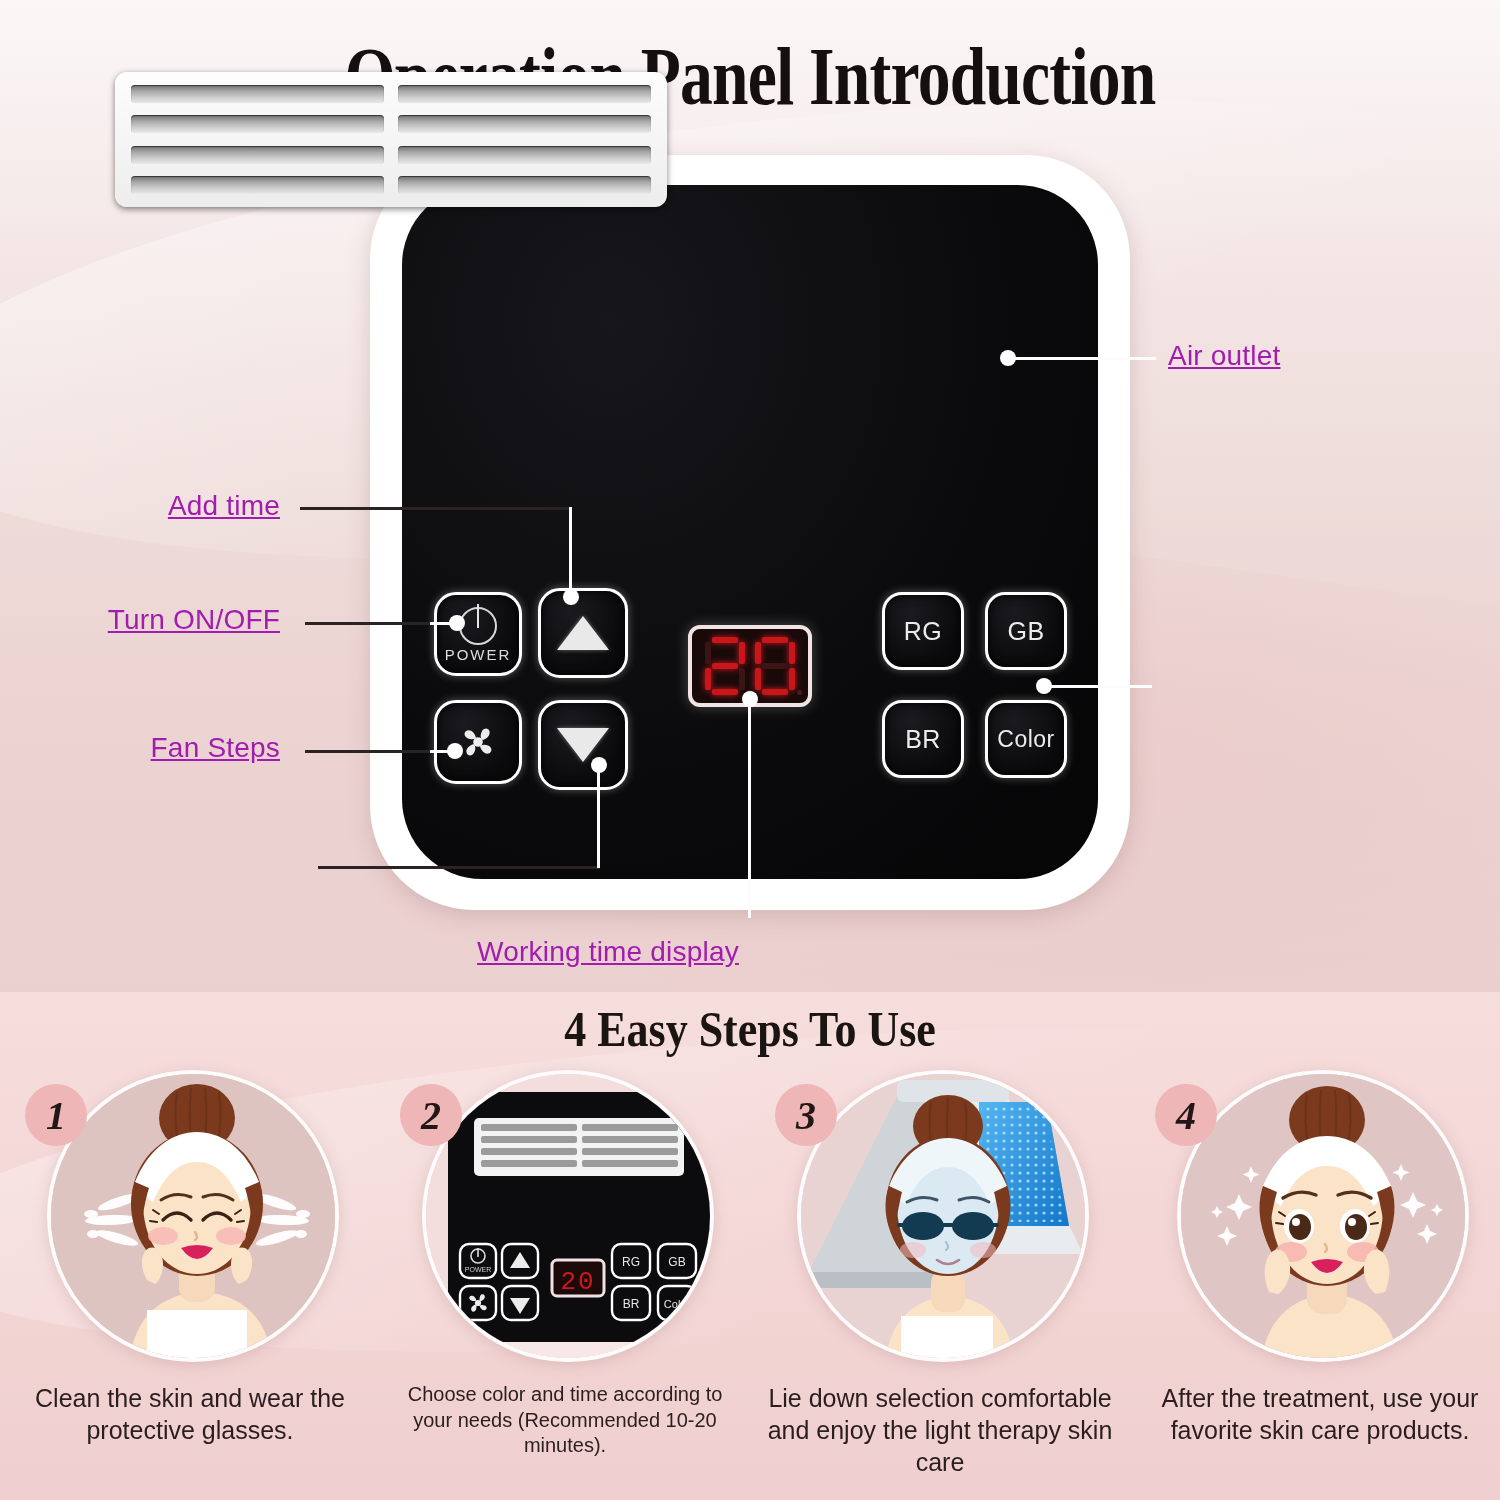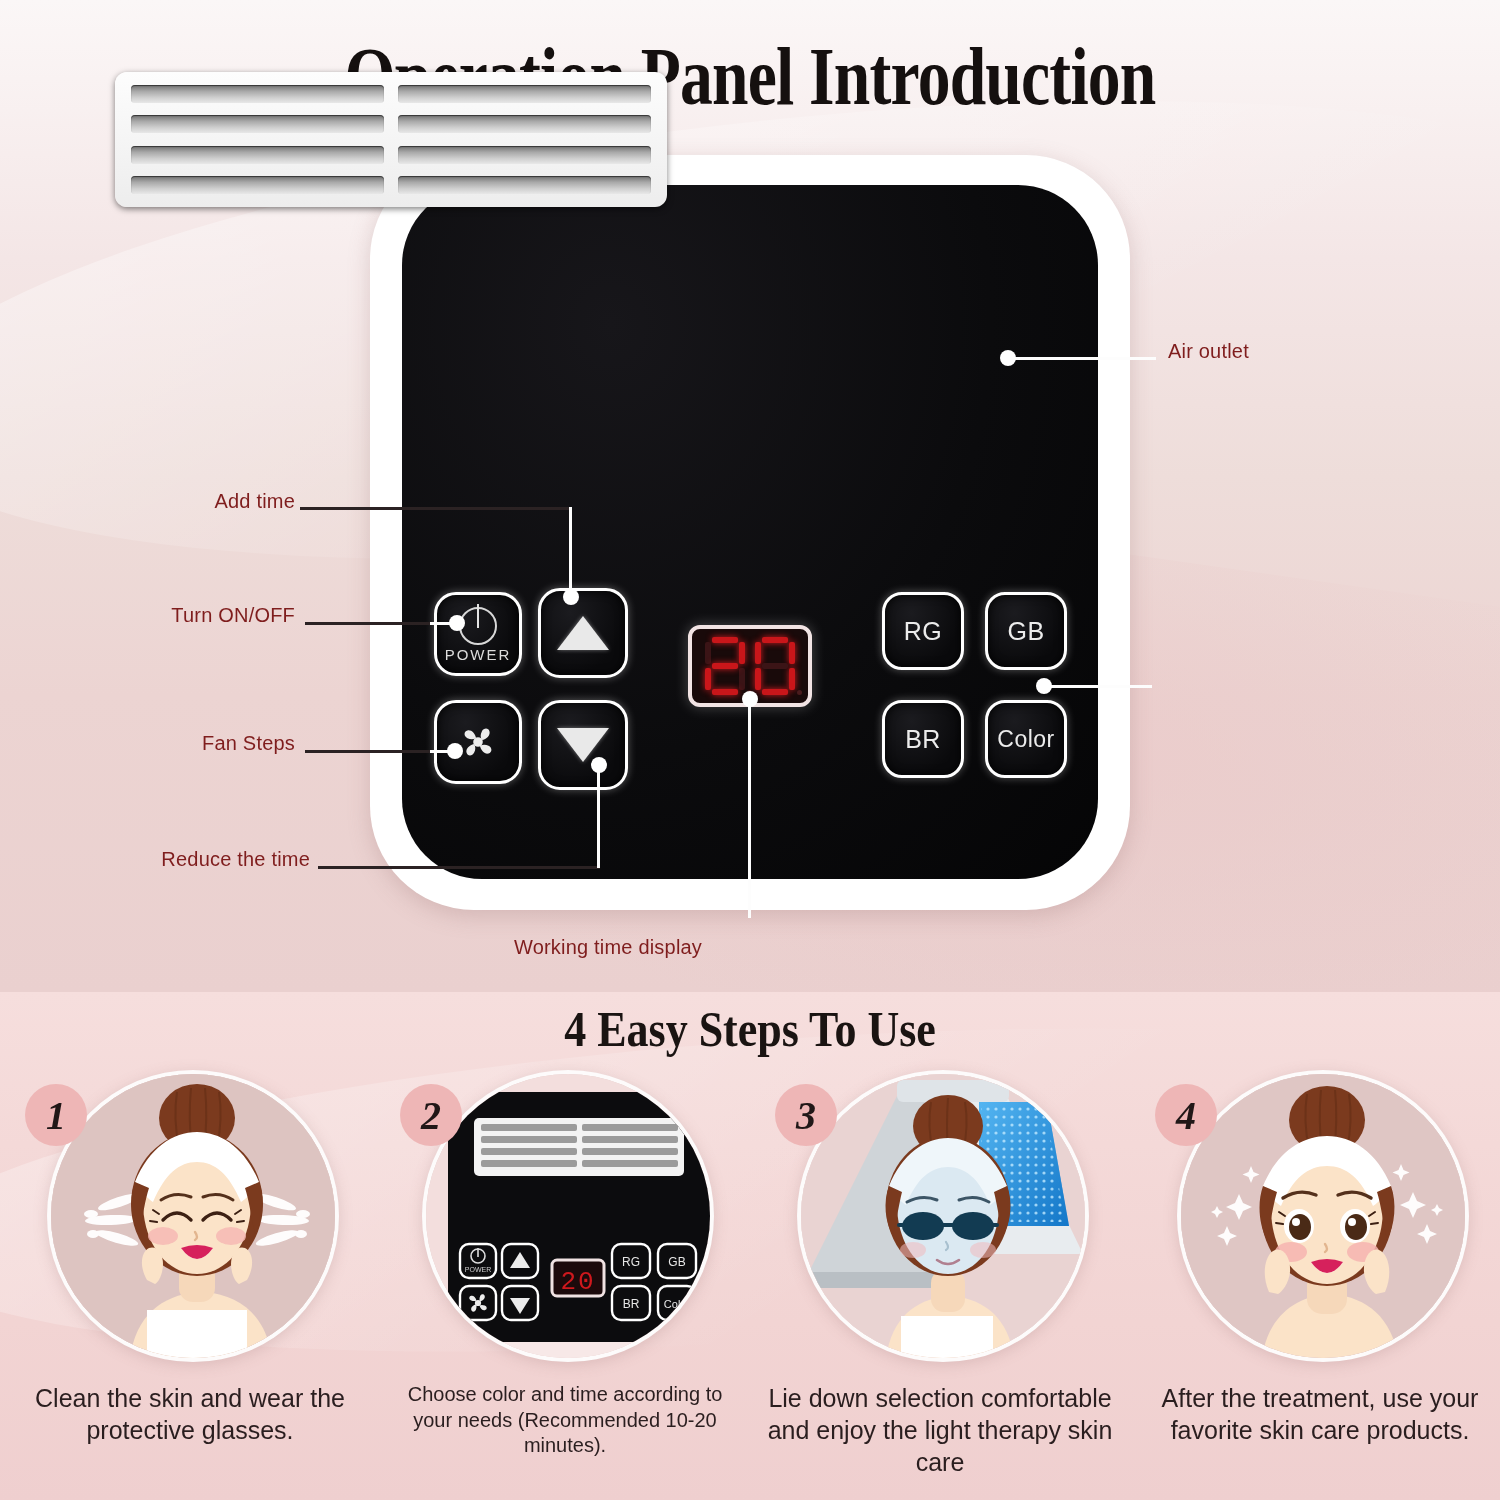--- a/index.html
+++ b/index.html
@@ -134,24 +134,24 @@
   .seg.b{ right:0;   top:5px;  width:6px;  height:22px; }
   .seg.c{ right:0;   top:31px; width:6px;  height:22px; }
   .seg.d{ left:7px;  bottom:0; width:26px; height:6px; }
   .seg.e{ left:0;    top:31px; width:6px;  height:22px; }
   .seg.f{ left:0;    top:5px;  width:6px;  height:22px; }
   .seg.g{ left:7px;  top:26px; width:26px; height:6px; }
   .led-dot{ position:absolute; right:-7px; bottom:0; width:5px; height:5px; border-radius:50%; background:#4a1b1d; }
 
   
   .callout{
-    position:absolute; font-size:20px; color:#7f1d1d; white-space:nowrap;
-    font-family:"Liberation Sans", sans-serif; letter-spacing:.2px;
-  }
-  .callout.r{ text-align:right;margin-left:15px; }
+    position:absolute; font-size:28px; color:#a21caf; white-space:nowrap;
+    font-family:"Liberation Sans", sans-serif; letter-spacing:.2px;text-decoration:underline;
+  }
+  .callout.r{ text-align:right; }
   .lead{ position:absolute; background:#fdfdfd; }
   .lead.dark{ background:#2b2223; }
   .dot{ position:absolute; width:16px; height:16px; border-radius:50%; background:#ffffff; }
 
   
   .step{ position:absolute; top:1070px; width:330px; }
   .step.s1{ left:25px; } .step.s2{ left:400px; }
   .step.s3{ left:775px; } .step.s4{ left:1155px; }
 
   .circle{
@@ -278,21 +278,20 @@
   <div class="callout r" style="left:0; top:604px; width:280px;">Turn ON/OFF</div>
   <div class="lead dark" style="left:305px; top:622px; width:130px; height:3px;"></div>
   <div class="lead" style="left:430px; top:622px; width:30px; height:3px;"></div>
   <div class="dot" style="left:449px; top:615px;"></div>
 
   <div class="callout r" style="left:0; top:732px; width:280px;">Fan Steps</div>
   <div class="lead dark" style="left:305px; top:750px; width:130px; height:3px;"></div>
   <div class="lead" style="left:430px; top:750px; width:28px; height:3px;"></div>
   <div class="dot" style="left:447px; top:743px;"></div>
 
-  <div class="callout r" style="left:0; top:848px; width:295px;">Reduce the time</div>
   <div class="lead dark" style="left:318px; top:866px; width:282px; height:3px;"></div>
   <div class="lead" style="left:597px; top:768px; width:3px; height:100px;"></div>
   <div class="dot" style="left:591px; top:757px;"></div>
 
   <div class="callout" style="left:1168px; top:340px;">Air outlet</div>
   <div class="lead" style="left:1008px; top:357px; width:148px; height:3px;"></div>
   <div class="dot" style="left:1000px; top:350px;"></div>
 
   <div class="lead" style="left:1046px; top:685px; width:106px; height:3px;"></div>
   <div class="dot" style="left:1036px; top:678px;"></div>

